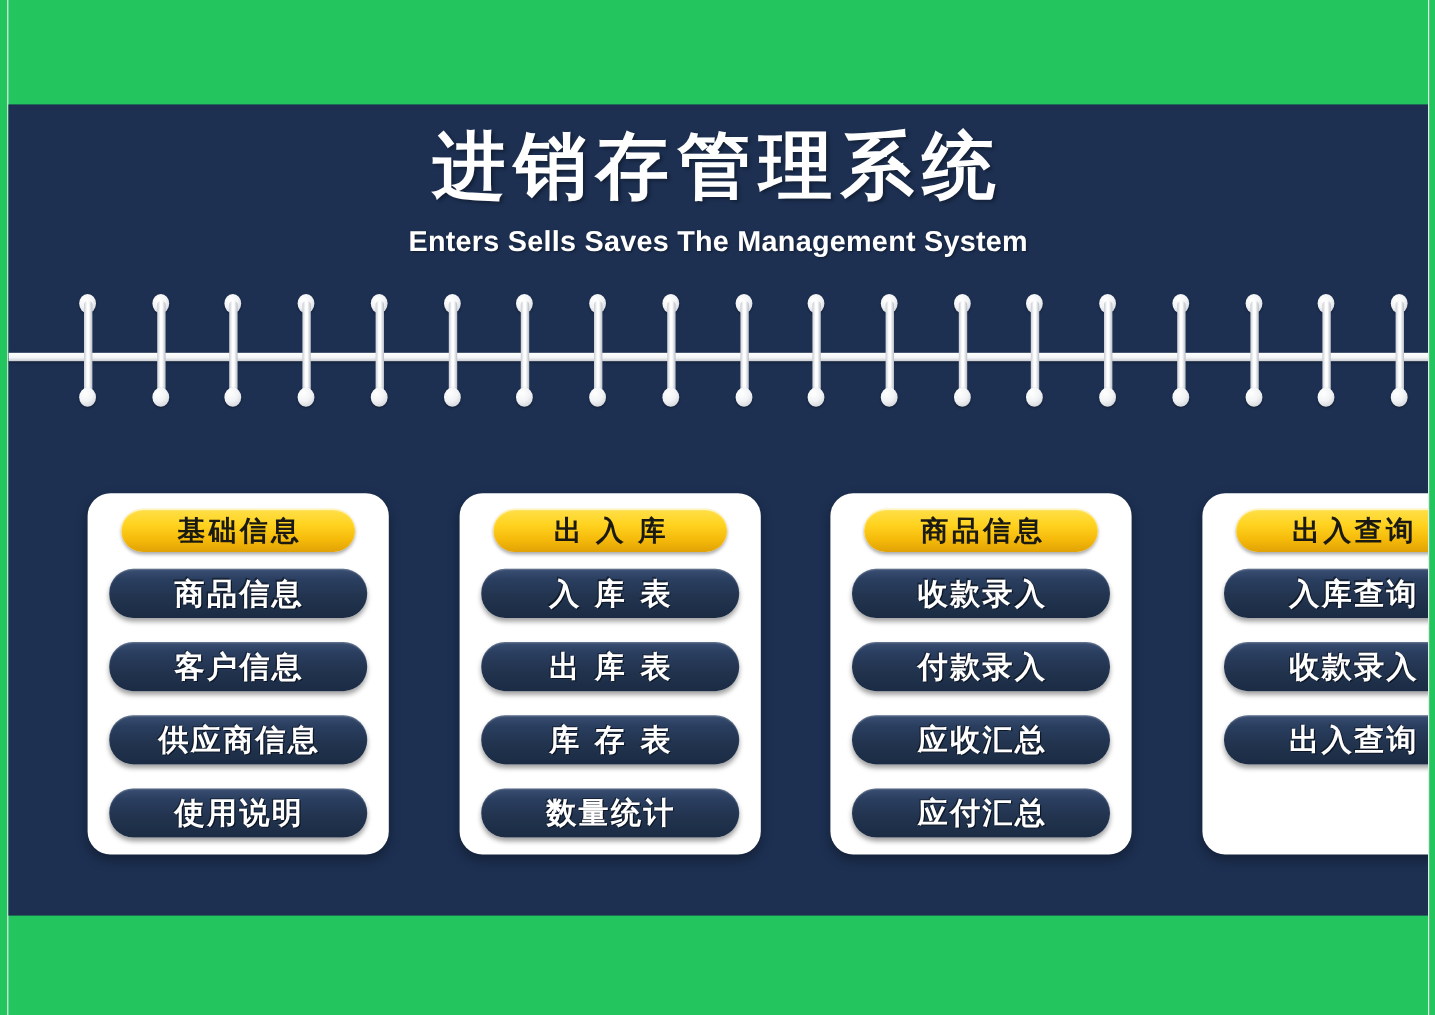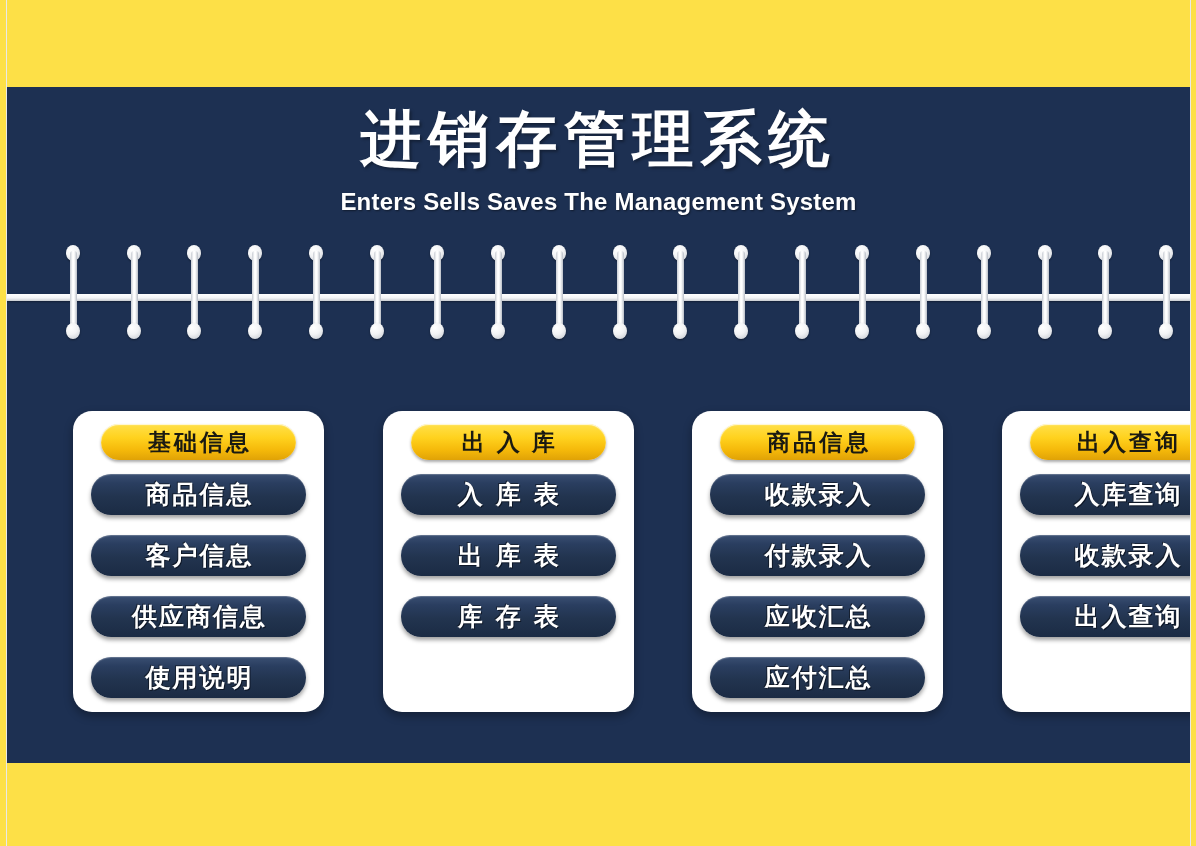--- a/index.html
+++ b/index.html
@@ -12,21 +12,21 @@
     height: 846px;
     overflow: hidden;
     font-family: "Liberation Sans", "DejaVu Sans", sans-serif;
   }
 
   
   .page {
     position: relative;
     width: 1196px;
     height: 846px;
-    background: #fde047;
+    background: #22c55e;
     box-sizing: border-box;
   }
   .page-border-left {
     position: absolute;
     left: 6px; top: 0;
     width: 1px; height: 846px;
     background: #e9e9e9;
   }
   .page-border-right {
     position: absolute;
@@ -299,20 +299,21 @@
           <div class="panel-item">商品信息</div>
           <div class="panel-item">客户信息</div>
           <div class="panel-item">供应商信息</div>
           <div class="panel-item">使用说明</div>
         </div>
         <div class="panel">
           <div class="panel-header wide-spaced">出入库</div>
           <div class="panel-item wide-spaced">入库表</div>
           <div class="panel-item wide-spaced">出库表</div>
           <div class="panel-item wide-spaced">库存表</div>
+          <div class="panel-item">数量统计</div>
         </div>
         <div class="panel">
           <div class="panel-header">商品信息</div>
           <div class="panel-item">收款录入</div>
           <div class="panel-item">付款录入</div>
           <div class="panel-item">应收汇总</div>
           <div class="panel-item">应付汇总</div>
         </div>
         <div class="panel">
           <div class="panel-header">出入查询</div>

